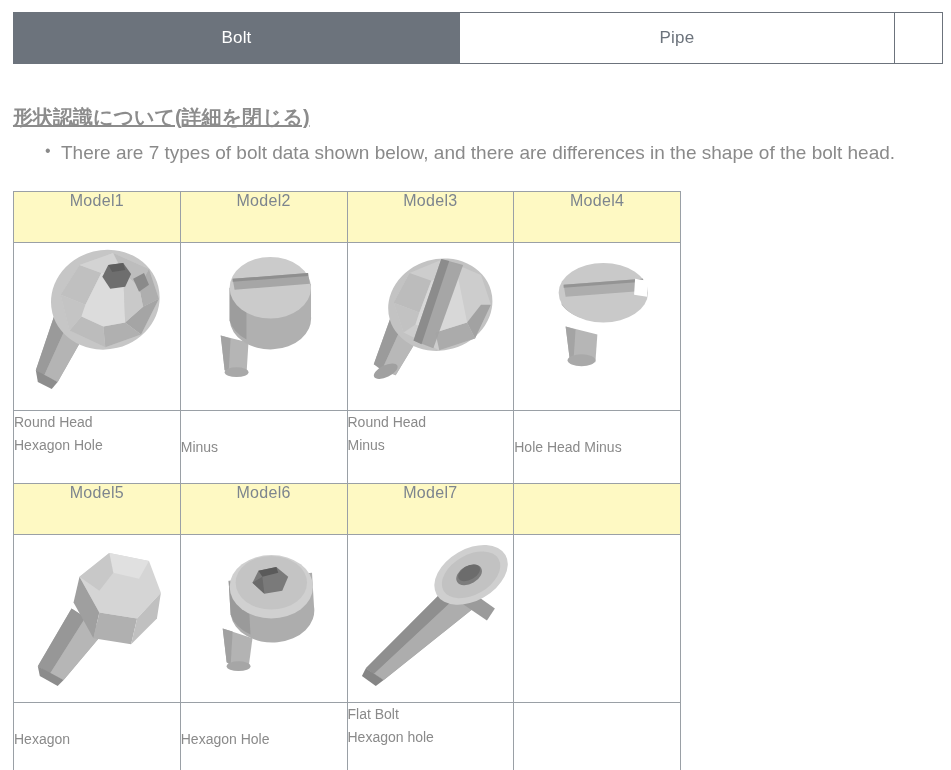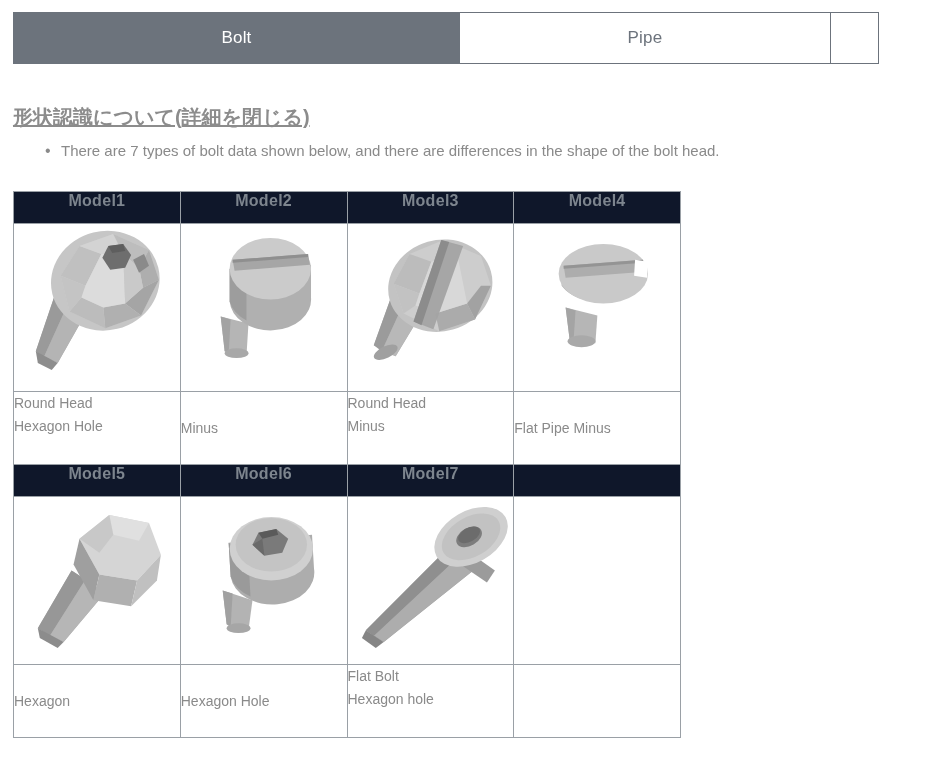--- a/index.html
+++ b/index.html
@@ -29,21 +29,21 @@
     letter-spacing: .2px;
     user-select: none;
   }
   .tab + .tab { border-left: none; }
   .tab.active {
     background: #6c737c;
     color: #ffffff;
     border-color: #6c737c;
   }
   .tab-bolt  { width: 447px; }
-  .tab-pipe  { width: 371px; }
+  .tab-pipe  { width: 435px; }
   .tab-extra { width: 48px; }
 
   
   .section-link {
     position: absolute;
     left: 13px; top: 104px;
     font-size: 20px;
     font-weight: bold;
     color: #8c8c8c;
     text-decoration: underline;
@@ -53,21 +53,21 @@
 
   
   .bullets {
     position: absolute;
     left: 13px; top: 140px;
     margin: 0; padding: 0 0 0 48px;
     list-style: none;
   }
   .bullets li {
     position: relative;
-    font-size: 15px;
+    font-size: 19px;
     color: #8a8a8a;
     line-height: 1.4;
     white-space: nowrap;
   }
   .bullets li::before {
     content: "\2022";
     position: absolute;
     left: -16px; top: 0;
     font-size: 16px;
     color: #8a8a8a;
@@ -81,26 +81,26 @@
     border-collapse: collapse;
     table-layout: fixed;
   }
   .model-table col { width: 166.75px; }
   .model-table td, .model-table th {
     border: 1px solid #9aa0a6;
     padding: 0;
     vertical-align: top;
   }
   .hdr {
-    background: #0f172a;
-    height: 32px;
+    background: #fef9c3;
+    height: 51px;
     text-align: center;
     vertical-align: middle;
     font-size: 16px;
-    font-weight: bold;
+    font-weight: normal;
     color: #7d858e;
     letter-spacing: .3px;
   }
   .hdr.blank { color: transparent; }
   .imgcell { height: 168px; background: #ffffff; }
   .imgcell svg { display: block; width: 100%; height: 100%; }
   .labelcell {
     height: 73px;
     padding: 8px 4px 8px 5px;
     font-size: 14px;
@@ -250,21 +250,21 @@
           <span class="ln">Hexagon Hole</span>
         </td>
         <td class="labelcell vcenter">
           <span class="ln">Minus</span>
         </td>
         <td class="labelcell">
           <span class="ln">Round Head</span>
           <span class="ln">Minus</span>
         </td>
         <td class="labelcell vcenter">
-          <span class="ln">Flat Pipe Minus</span>
+          <span class="ln">Hole Head Minus</span>
         </td>
       </tr>
 
       <tr>
         <th class="hdr">Model5</th>
         <th class="hdr">Model6</th>
         <th class="hdr">Model7</th>
         <th class="hdr blank"></th>
       </tr>
 

